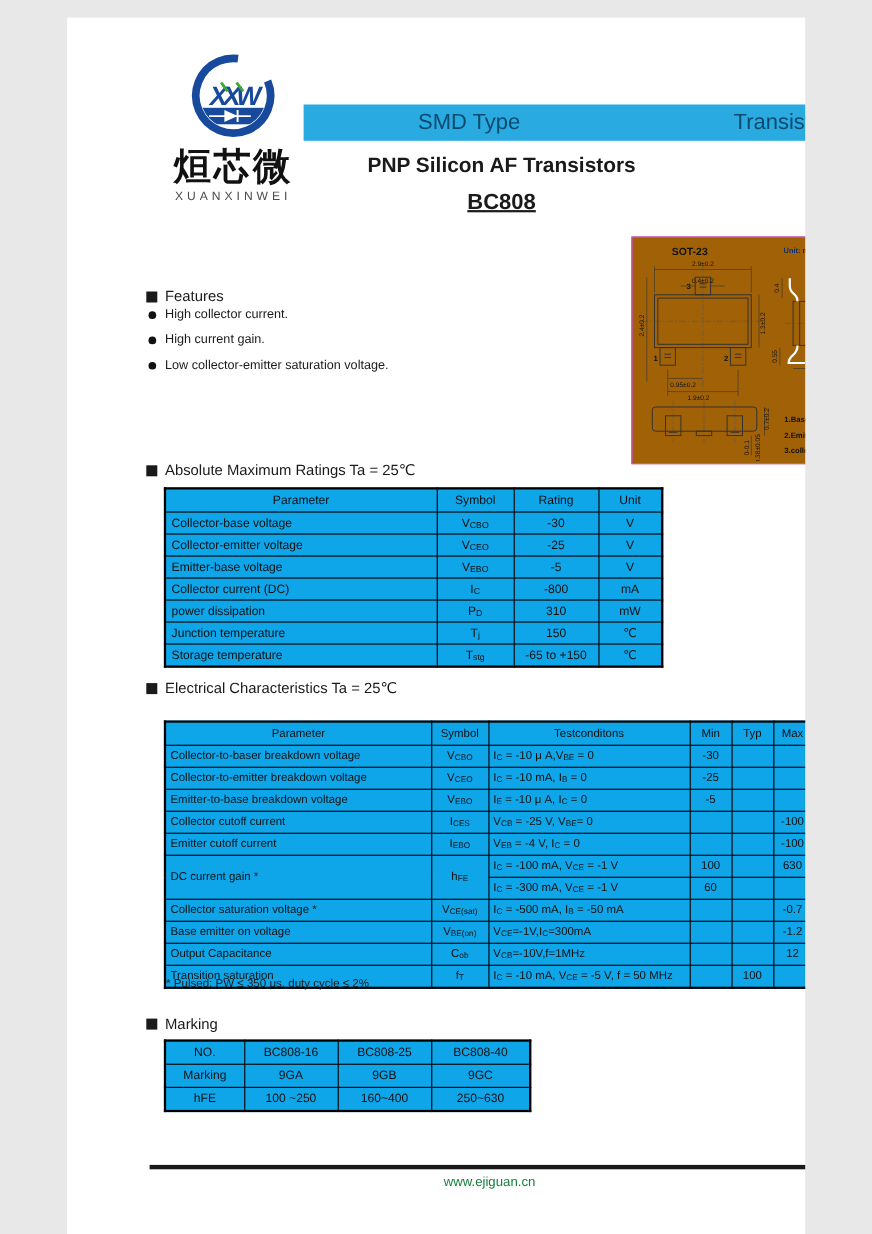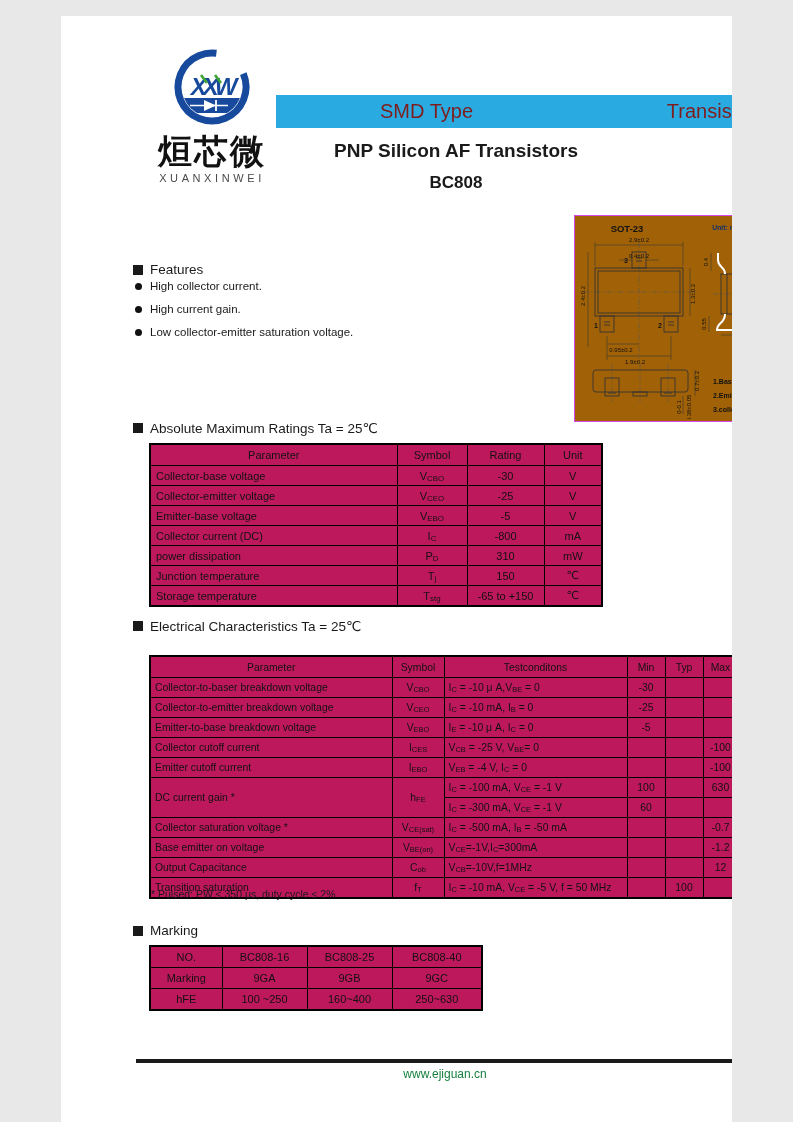--- a/index.html
+++ b/index.html
@@ -8,36 +8,36 @@
     margin:16px auto;font-family:"Liberation Sans","DejaVu Sans",sans-serif;color:#1a1a1a;
     overflow:hidden;
   }
   
   .logo{position:absolute;left:85px;top:30px;width:132px;text-align:center;}
   .logo .cn{font-size:34px;font-weight:bold;letter-spacing:2px;line-height:1.05;color:#111;margin-top:-2px;white-space:nowrap;}
   .logo .rom{font-size:11px;letter-spacing:3.6px;color:#4a4a4a;margin-top:2px;white-space:nowrap;}
   .banner{
     position:absolute;left:215px;top:79px;width:503px;height:33px;
     display:flex;align-items:center;justify-content:space-between;
-    padding:0 14px 0 104px;box-sizing:border-box;color:#7f1d1d;font-size:20px;
+    padding:0 14px 0 104px;box-sizing:border-box;color:#0c4a6e;font-size:20px;
   }
   .titleblock{position:absolute;left:195px;top:124px;width:400px;text-align:center;}
   .doc-title{font-size:19px;font-weight:bold;}
-  .part-no{font-size:17px;font-weight:bold;margin-top:11px;}
+  .part-no{font-size:20px;font-weight:bold;margin-top:11px;text-decoration:underline;}
   
   .figure{position:absolute;left:513px;top:199px;width:189px;height:205px;border:1px solid #d946ef;background:#a16207;}
   .figure svg{display:block;}
   
   .sec{position:absolute;display:flex;align-items:center;gap:7px;font-size:13.5px;}
   .sq{width:10px;height:10px;background:#1a1a1a;flex:0 0 auto;}
   .features{position:absolute;left:74px;top:264px;width:420px;}
   .feat{display:flex;align-items:center;gap:8px;font-size:11.5px;margin-bottom:11px;}
   .dot{width:7px;height:7px;border-radius:50%;background:#111;flex:0 0 auto;}
   
-  table{border-collapse:collapse;table-layout:fixed;background:#be185d;}
+  table{border-collapse:collapse;table-layout:fixed;background:#0ea5e9;}
   table{border:2px solid #000;}
   th,td{border:1px solid #000;font-size:11px;font-weight:normal;text-align:center;
         padding:0 2px;height:19px;white-space:nowrap;overflow:hidden;color:#111;}
   th{height:20px;}
   sub.sb{font-size:0.72em;line-height:0;vertical-align:-1px;}
   #abs-table{position:absolute;left:88px;top:427px;width:452px;}
   #abs-table .col0{text-align:left;padding-left:5px;}
   #elec-table{position:absolute;left:88px;top:639px;width:628px;}
   #elec-table th,#elec-table td{font-size:10.4px;}
   #elec-table .col0,#elec-table .col2{text-align:left;padding-left:4px;}

